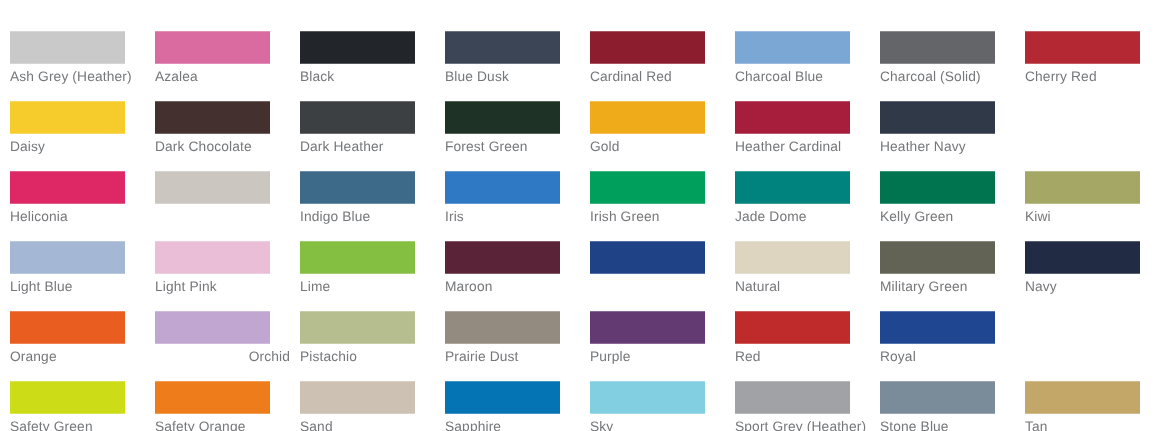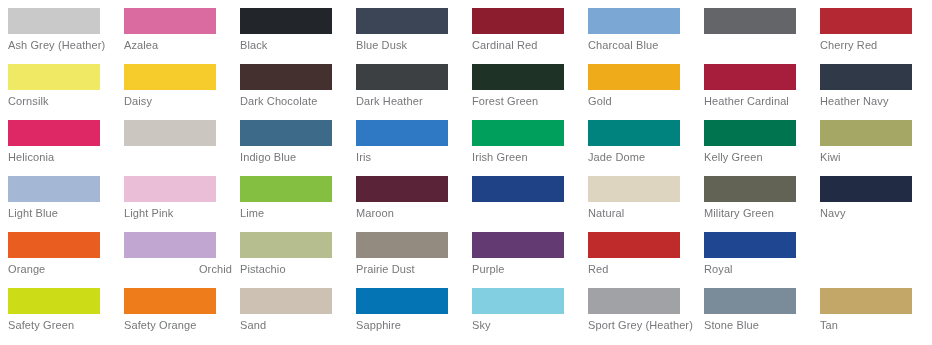--- a/index.html
+++ b/index.html
@@ -25,21 +25,21 @@
     display: flex;
     flex-direction: row;
     height: 56px;
     align-items: flex-start;
   }
   .swatch-cell {
     width: 116px;
     min-width: 116px;
     box-sizing: border-box;
     padding-left: 8px;
-    padding-top: 8px;
+    padding-top: 25px;
   }
   .swatch-cell.empty-cell {
     visibility: hidden;
   }
   .swatch-chip {
     width: 92px;
     height: 26px;
     display: block;
     box-sizing: border-box;
   }
@@ -78,31 +78,28 @@
       <div class="swatch-cell">
         <span class="swatch-chip" style="background-color: rgb(140, 29, 47);"></span>
         <span class="swatch-label" style="color: rgb(118, 119, 122);">Cardinal Red</span>
       </div>
       <div class="swatch-cell">
         <span class="swatch-chip" style="background-color: rgb(123, 167, 212);"></span>
         <span class="swatch-label" style="color: rgb(118, 119, 122);">Charcoal Blue</span>
       </div>
       <div class="swatch-cell">
         <span class="swatch-chip" style="background-color: rgb(100, 101, 105);"></span>
+        <span class="swatch-label" style="color: rgb(118, 119, 122);">Charcoal (Solid)</span>
       </div>
       <div class="swatch-cell">
         <span class="swatch-chip" style="background-color: rgb(179, 40, 51);"></span>
         <span class="swatch-label" style="color: rgb(118, 119, 122);">Cherry Red</span>
       </div>
     </div>
     <div class="swatch-row">
-      <div class="swatch-cell">
-        <span class="swatch-chip" style="background-color: rgb(240, 233, 100);"></span>
-        <span class="swatch-label" style="color: rgb(118, 119, 122);">Cornsilk</span>
-      </div>
       <div class="swatch-cell">
         <span class="swatch-chip" style="background-color: rgb(246, 203, 44);"></span>
         <span class="swatch-label" style="color: rgb(118, 119, 122);">Daisy</span>
       </div>
       <div class="swatch-cell">
         <span class="swatch-chip" style="background-color: rgb(67, 48, 47);"></span>
         <span class="swatch-label" style="color: rgb(118, 119, 122);">Dark Chocolate</span>
       </div>
       <div class="swatch-cell">
         <span class="swatch-chip" style="background-color: rgb(60, 64, 67);"></span>

